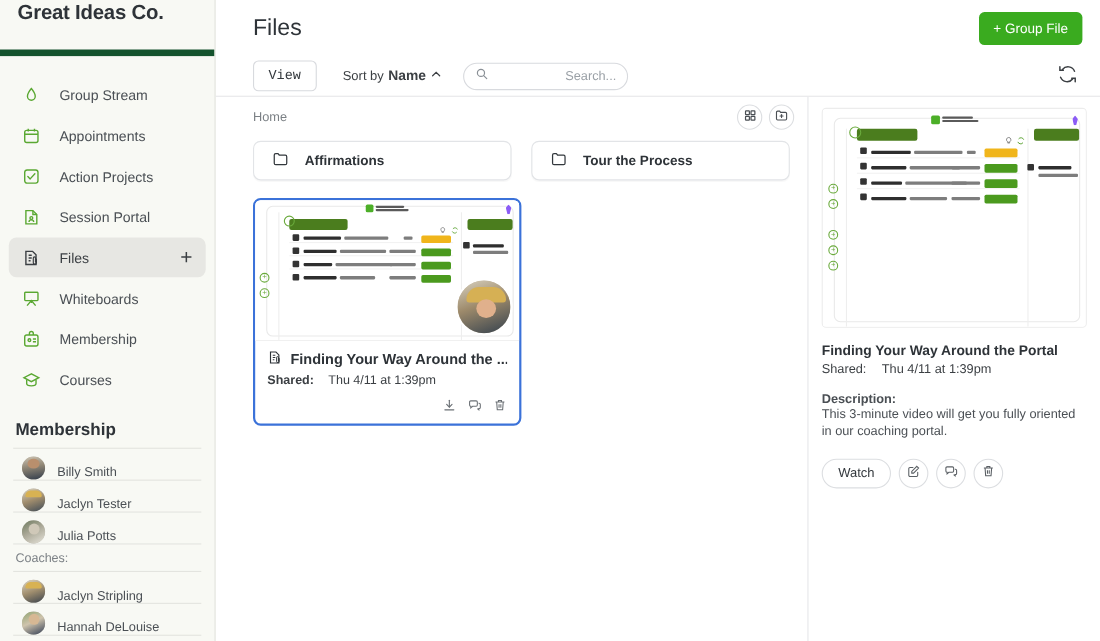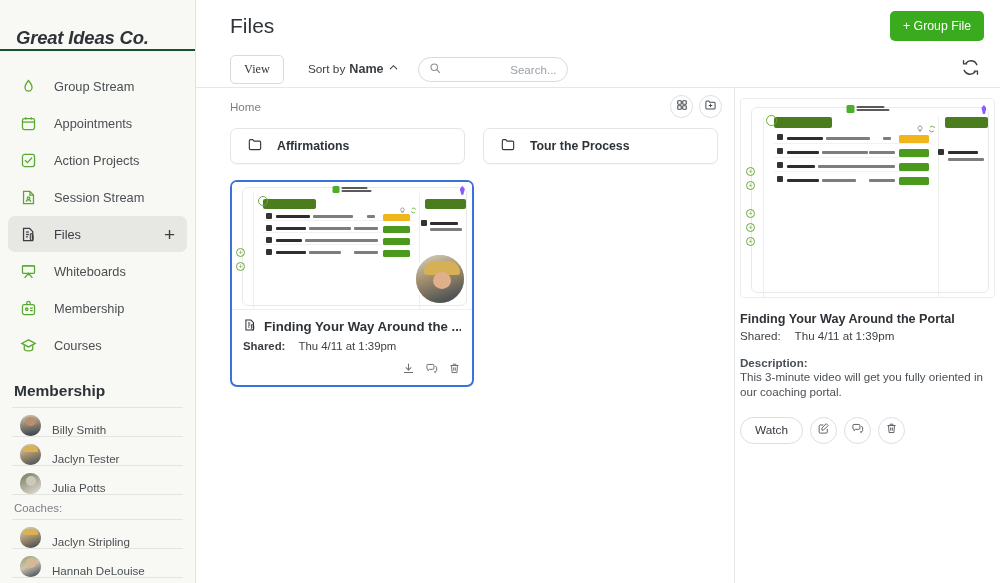--- a/index.html
+++ b/index.html
@@ -15,24 +15,23 @@
   .sidebar {
     width: 196px; height: 583px;
     background: #f8f9f4;
     border-right: 1px solid #e2e3de;
     display: flex; flex-direction: column;
     flex: 0 0 196px;
     overflow: hidden;
   }
   .brand {
     height: 51px;
-    display: flex; align-items: flex-end;
+    display: flex; align-items: flex-start;
     padding: 0 16px;
-    border-bottom: 2px solid #14532d;
-    font-style: italic;
+    border-bottom: 6px solid #14532d;
   }
   .brand-title {
     font-size: 18.5px; font-weight: 700; color: #2e3338;
     letter-spacing: -0.2px;
   }
   .nav { padding-top: 17px; }
   .nav-item {
     height: 36px; margin: 0 8px 1px 8px;
     display: flex; align-items: center;
     padding: 0 8px;
@@ -100,21 +99,21 @@
   }
 
   .toolbar {
     height: 36px; display: flex; align-items: center;
     padding: 0 16px 0 34px;
     gap: 0;
   }
   .btn-view {
     border: 1px solid #d8dade; background: #fff;
     border-radius: 5px; padding: 6px 13px;
-    font-family: Liberation Serif, serif; font-size: 12.3px; color: #33383d;
+    font-family: Liberation Mono, monospace; font-size: 12.3px; color: #33383d;
     cursor: pointer;
   }
   .sortby {
     margin-left: 24px; display: flex; align-items: center; gap: 4px;
     font-size: 11.8px; color: #3b3f43; cursor: pointer;
   }
   .sortby b { font-size: 12.6px; font-weight: 700; }
   .search-box {
     margin-left: 19px;
     width: 150px; height: 25px;
@@ -193,21 +192,21 @@
   }
   .icon-btn {
     background: none; border: none; cursor: pointer;
     padding: 0; display: flex;
   }
 
   
   .detail {
     width: 266px; flex: 0 0 266px;
     border-left: 1px solid #e6e7e9;
-    padding: 10px 5px;
+    padding: 10px 12px;
     overflow: hidden;
   }
   .detail-thumb {
     height: 200px; border: 1px solid #ececec; border-radius: 4px;
     background: #fff; position: relative; overflow: hidden;
   }
   .detail-title {
     margin-top: 14px;
     font-size: 12.6px; font-weight: 700; color: #2e3338;
   }
@@ -339,21 +338,21 @@
 
       <div class="nav-item">
         <span class="nav-ico">
           <svg width="17" height="17" viewBox="0 0 24 24" fill="none" stroke="#5aa832" stroke-width="1.8">
             <path d="M5 3.5h9l5 5v12H5z"></path>
             <path d="M14 3.5v5h5"></path>
             <circle cx="12" cy="13" r="1.8"></circle>
             <path d="M9 18c0-1.7 1.4-2.6 3-2.6s3 .9 3 2.6"></path>
           </svg>
         </span>
-        <span class="nav-label">Session Stream</span>
+        <span class="nav-label">Session Portal</span>
       </div>
 
       <div class="nav-item active">
         <span class="nav-ico">
           <svg width="17" height="17" viewBox="0 0 24 24" fill="none" stroke="#3b3f43" stroke-width="1.8">
             <path d="M5 3.5h8.5L18 8v12.5H5z"></path>
             <path d="M8.5 8.5h4"></path>
               <path d="M8.5 12h4"></path>
               <path d="M8.5 15.5h2.5"></path>
             <path d="M18.5 13v5a2 2 0 1 1-4 0v-6a1.4 1.4 0 0 1 2.8 0v5.6" stroke-width="1.5"></path>

